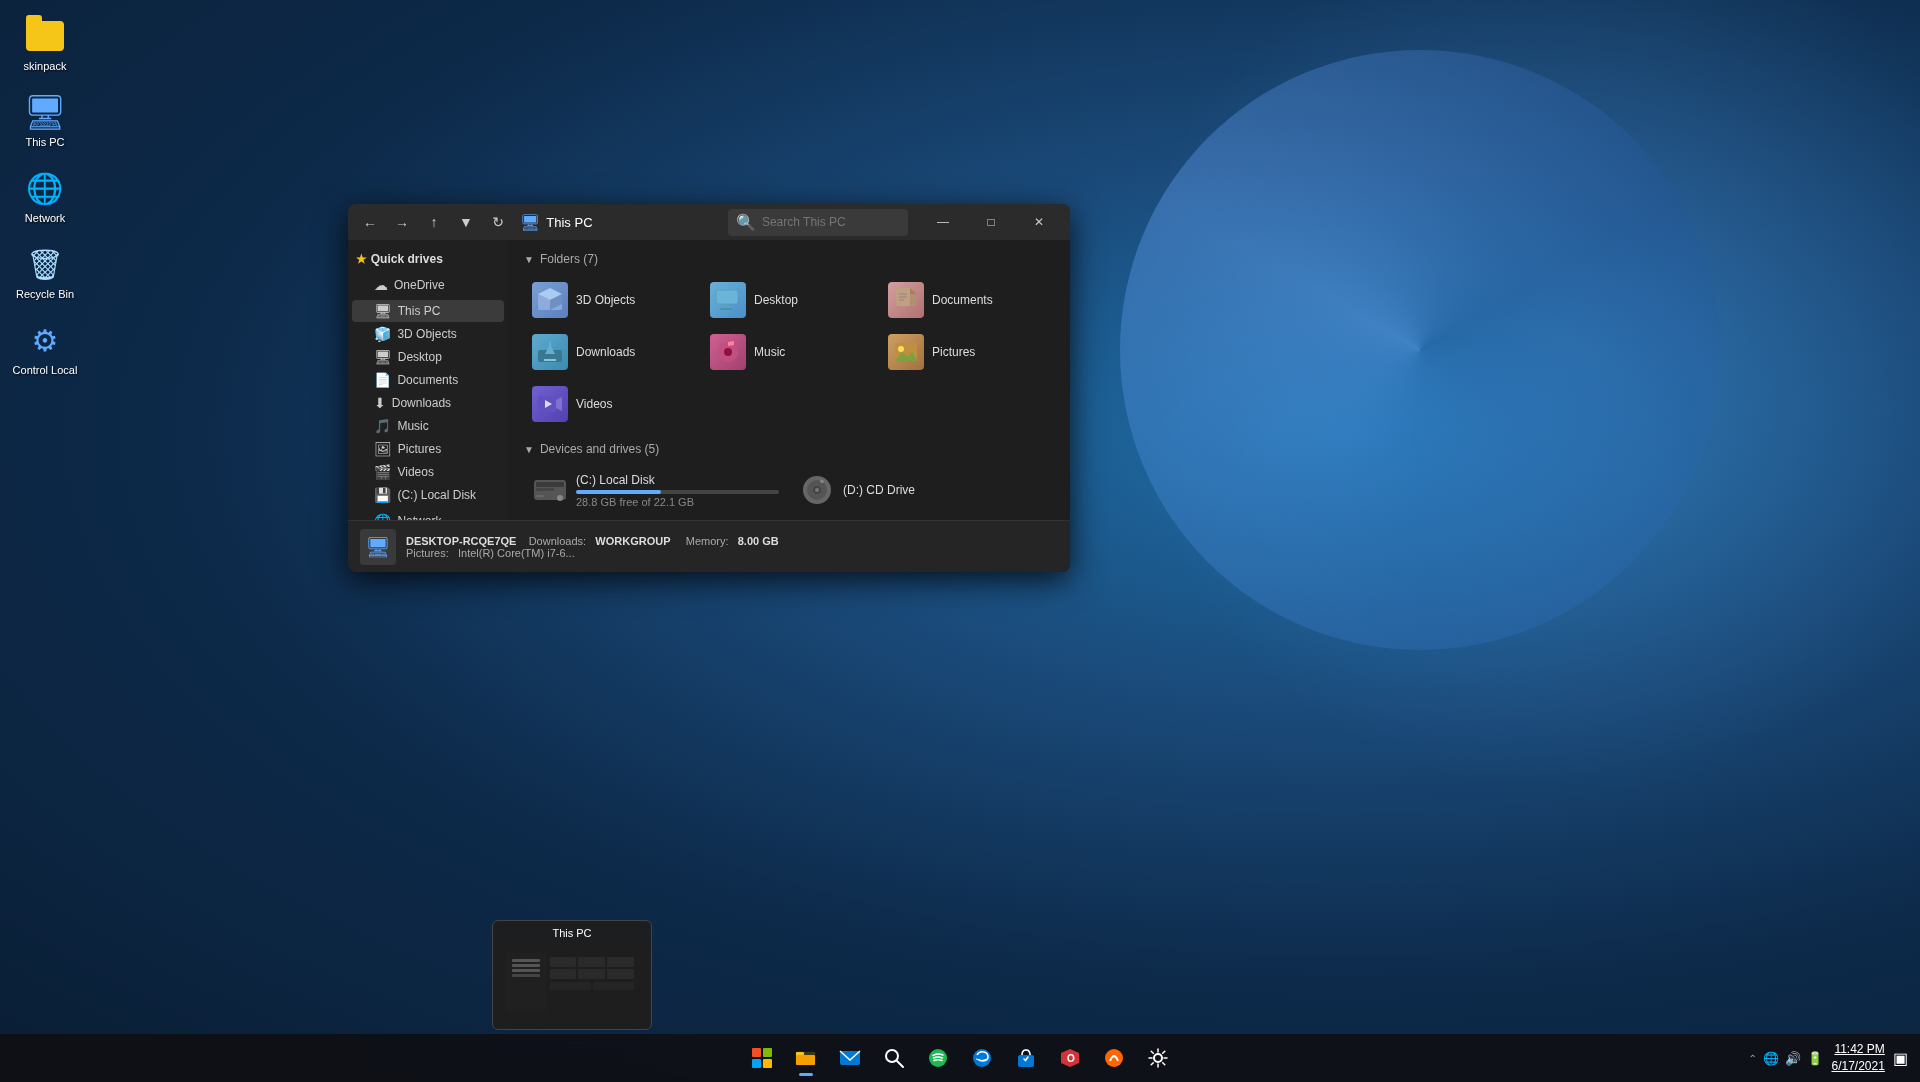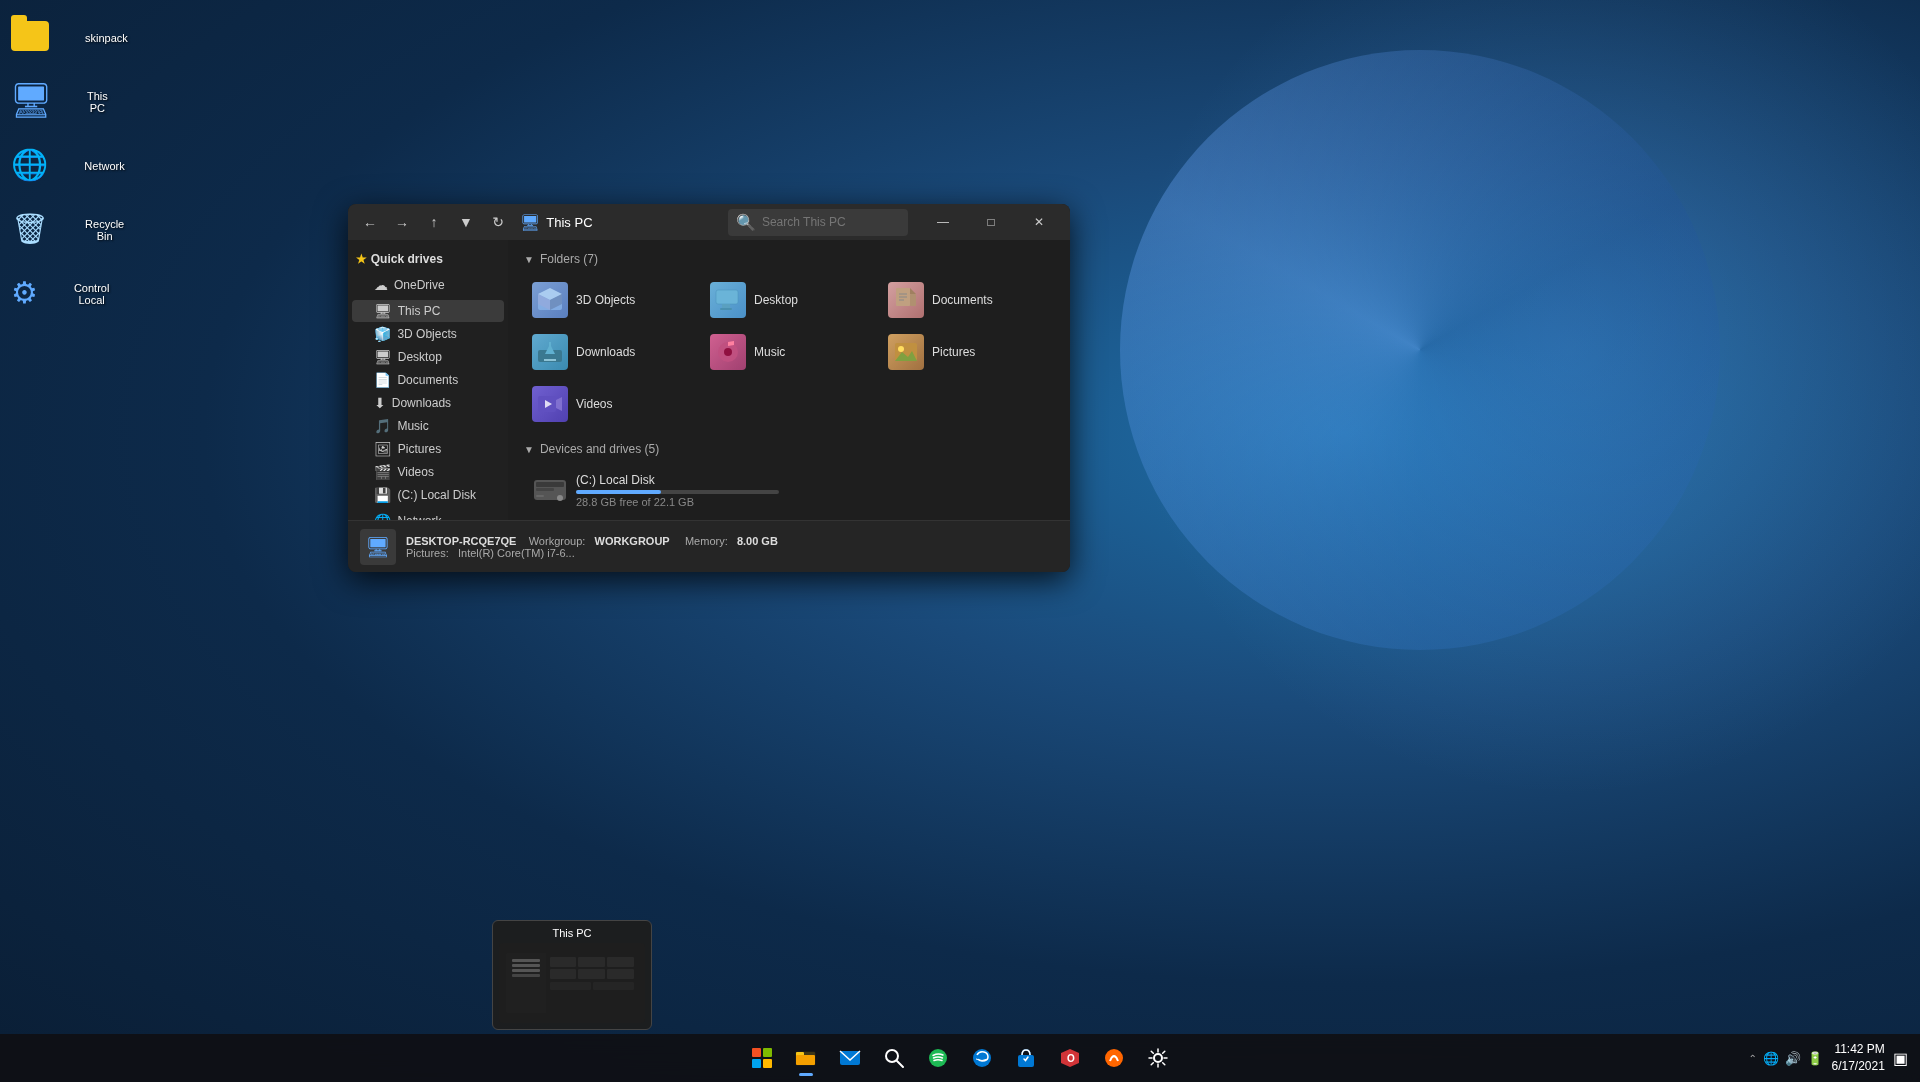--- a/index.html
+++ b/index.html
@@ -44,27 +44,26 @@
     .desktop-icons {
       position: absolute;
       top: 10px;
       left: 5px;
       display: flex;
       flex-direction: column;
       gap: 8px;
     }
     .desktop-icon {
       display: flex;
-      flex-direction: row;
+      flex-direction: column;
       align-items: center;
       width: 80px;
       padding: 6px;
       cursor: pointer;
       border-radius: 4px;
-      gap: 36px;
     }
     .desktop-icon .icon-img {
       width: 40px;
       height: 40px;
       margin-bottom: 4px;
       display: flex;
       align-items: center;
       justify-content: center;
       font-size: 32px;
     }
@@ -160,20 +159,21 @@
       display: flex;
       align-items: center;
       gap: 8px;
       margin-left: auto;
     }
     .clock {
       text-align: right;
       color: white;
       font-size: 12px;
       line-height: 1.4;
+      text-decoration: underline;
     }
 
     
     .explorer-window {
       position: absolute;
       top: 204px;
       left: 348px;
       width: 722px;
       height: 368px;
       background: #1e1e1e;
@@ -702,31 +702,45 @@
             </svg>
           </div>
           <div class="drive-info">
             <div class="drive-name">(C:) Local Disk</div>
             <div class="drive-bar-container">
               <div class="drive-bar" style="width: 42%"></div>
             </div>
             <div class="drive-size">28.8 GB free of 22.1 GB</div>
           </div>
         </div>
+        <div class="drive-item">
+          <div class="drive-icon">
+            <svg width="36" height="36" viewBox="0 0 36 36">
+              <circle cx="18" cy="18" r="14" fill="#666"></circle>
+              <circle cx="18" cy="18" r="10" fill="#555"></circle>
+              <circle cx="18" cy="18" r="4" fill="#444"></circle>
+              <circle cx="18" cy="18" r="2" fill="#777"></circle>
+              <ellipse cx="18" cy="8" rx="2" ry="1.5" fill="#888" transform="rotate(30 18 18)"></ellipse>
+            </svg>
+          </div>
+          <div class="drive-info">
+            <div class="drive-name">(D:) CD Drive</div>
+          </div>
+        </div>
       </div>
     </div>
   </div>
 
   <div class="status-bar">
     <div class="pc-icon-status">🖥</div>
     <div class="status-info">
       <div>
         <strong>DESKTOP-RCQE7QE</strong>
         &nbsp;&nbsp;
-        <span>Workgroup:</span>
+        <span>Downloads:</span>
         &nbsp;
         <strong>WORKGROUP</strong>
         &nbsp;&nbsp;&nbsp;
         <span>Memory:</span>
         &nbsp;
         <strong>8.00 GB</strong>
       </div>
       <div>
         <span>Pictures:</span>
         &nbsp;

